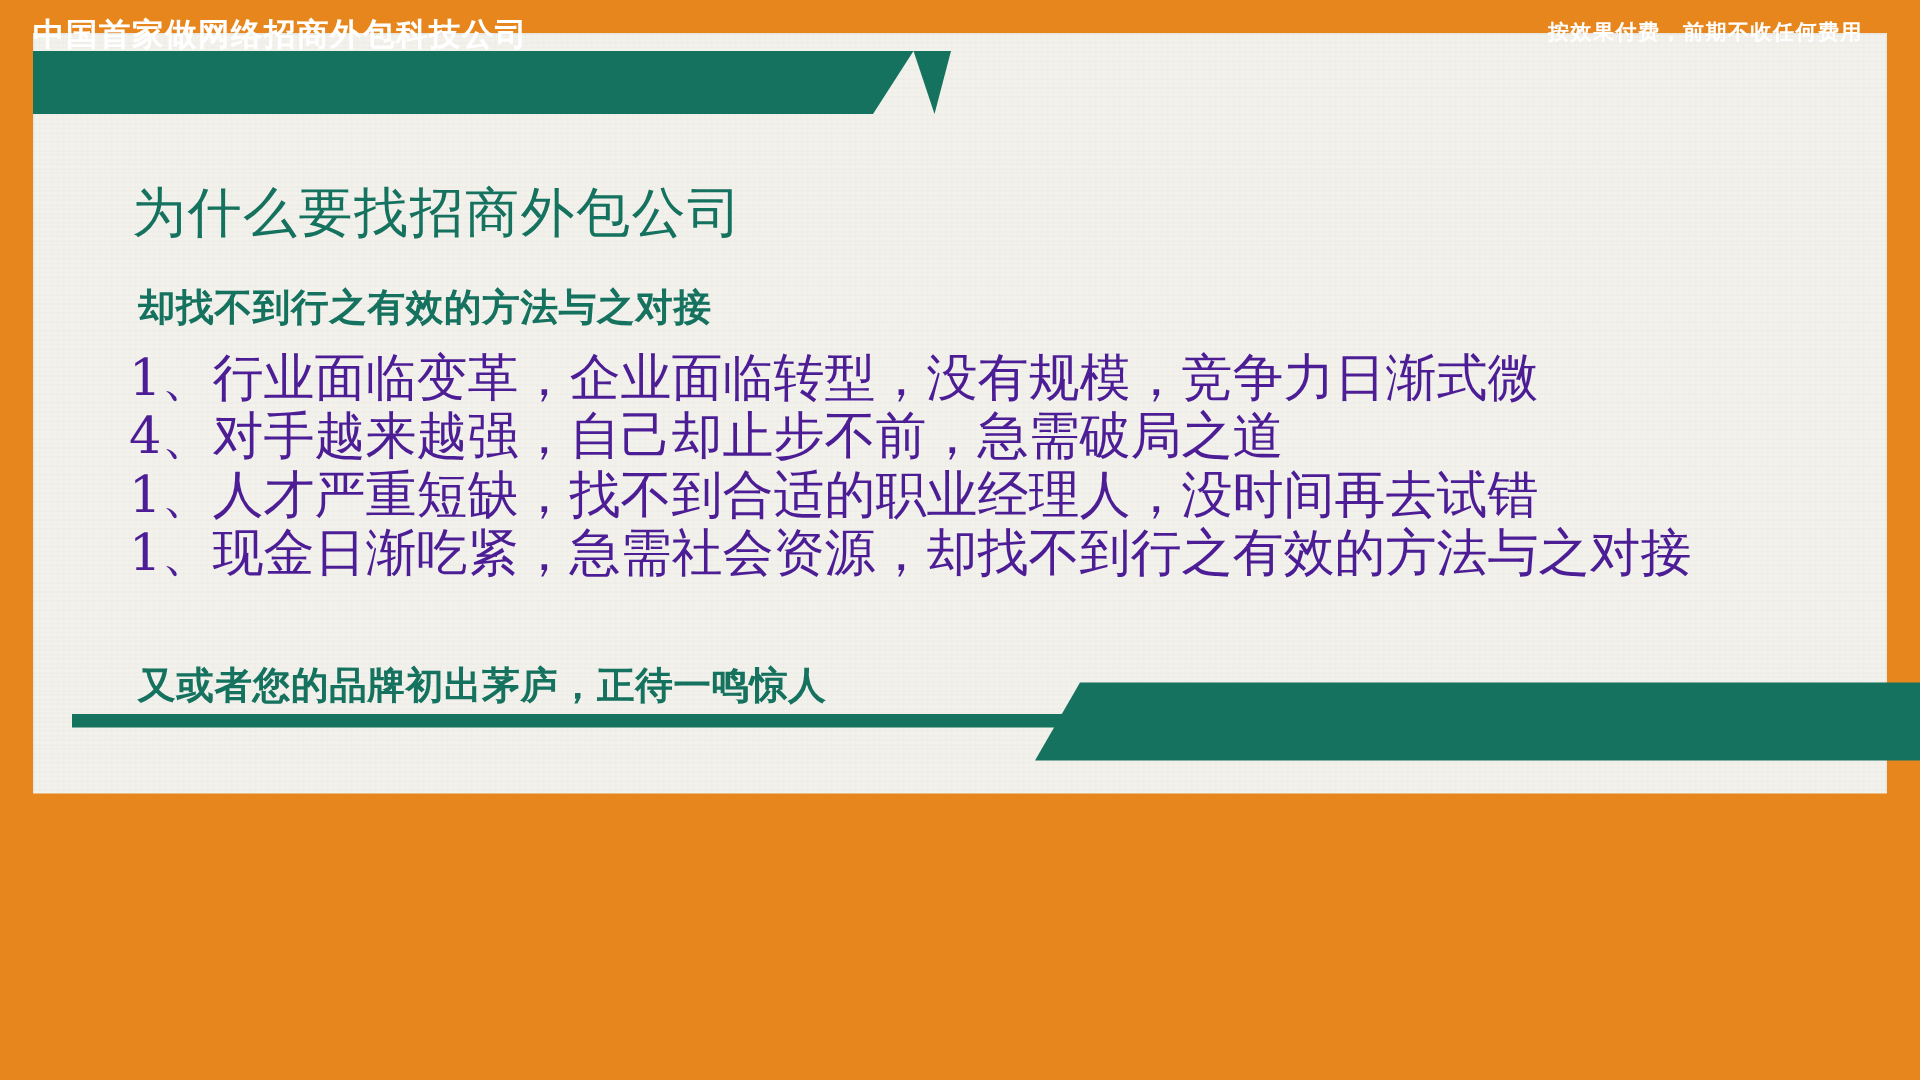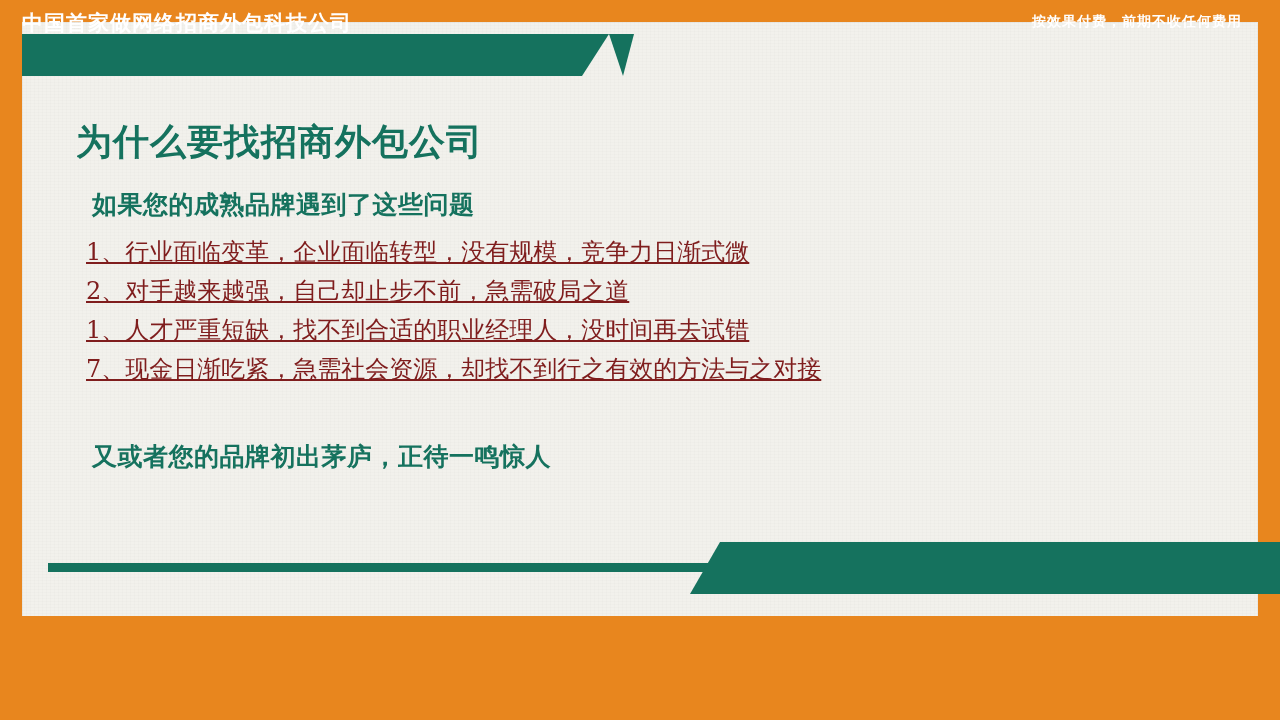--- a/index.html
+++ b/index.html
@@ -9,21 +9,21 @@
   body {
     width: 1280px;
     height: 720px;
     overflow: hidden;
     background: #E8861E;
     font-family: "Liberation Sans", sans-serif;
   }
   .slide {
     position: relative;
     width: 1280px;
-    height: 616px;
+    height: 529px;
     background: #E8861E;
     overflow: hidden;
   }
   
   .paper {
     position: absolute;
     left: 22px;
     top: 22px;
     width: 1236px;
     height: 676px;
@@ -103,24 +103,24 @@
     top: 13px;
     color: #FFFFFF;
     font-size: 14px;
     font-weight: bold;
     letter-spacing: 1px;
     white-space: nowrap;
   }
   
   .title {
     position: absolute;
-    left: 76px;
+    left: 88px;
     top: 118px;
     font-size: 36px;
-    font-weight: bold;
+    font-weight: normal;
     color: #15725E;
     letter-spacing: 1px;
   }
   .subhead {
     position: absolute;
     left: 92px;
     font-size: 25px;
     font-weight: bold;
     color: #15725E;
     letter-spacing: 0.5px;
@@ -132,48 +132,47 @@
     position: absolute;
     left: 86px;
     margin: 0;
     padding: 0;
     list-style: none;
   }
   .list-1 { top: 233px; }
   .list-2 { top: 472px; }
   .list li {
     font-family: "DejaVu Serif", "Liberation Serif", serif;
-    font-size: 24px;
+    font-size: 34px;
     line-height: 39px;
-    color: #7f1d1d;
+    color: #4c1d95;
     white-space: nowrap;
-    text-decoration: underline;
   }
 </style>
 </head>
 <body>
 
 <div class="slide">
 
   <div class="paper"></div>
 
   <div class="top-ribbon">
     <div class="tail"></div>
     <div class="tail2"></div>
   </div>
   <div class="top-ribbon-text">中国首家做网络招商外包科技公司</div>
 
   <div class="title">为什么要找招商外包公司</div>
 
-  <div class="subhead subhead-1">如果您的成熟品牌遇到了这些问题</div>
+  <div class="subhead subhead-1">却找不到行之有效的方法与之对接</div>
   <ul class="list list-1">
     <li>1、行业面临变革，企业面临转型，没有规模，竞争力日渐式微</li>
-    <li>2、对手越来越强，自己却止步不前，急需破局之道</li>
+    <li>4、对手越来越强，自己却止步不前，急需破局之道</li>
     <li>1、人才严重短缺，找不到合适的职业经理人，没时间再去试错</li>
-    <li>7、现金日渐吃紧，急需社会资源，却找不到行之有效的方法与之对接</li>
+    <li>1、现金日渐吃紧，急需社会资源，却找不到行之有效的方法与之对接</li>
   </ul>
 
   <div class="subhead subhead-2">又或者您的品牌初出茅庐，正待一鸣惊人</div>
 
   <div class="bottom-bar-line"></div>
   <div class="bottom-ribbon">
     <div class="tail"></div>
   </div>
   <div class="bottom-ribbon-text">按效果付费，前期不收任何费用</div>
 

